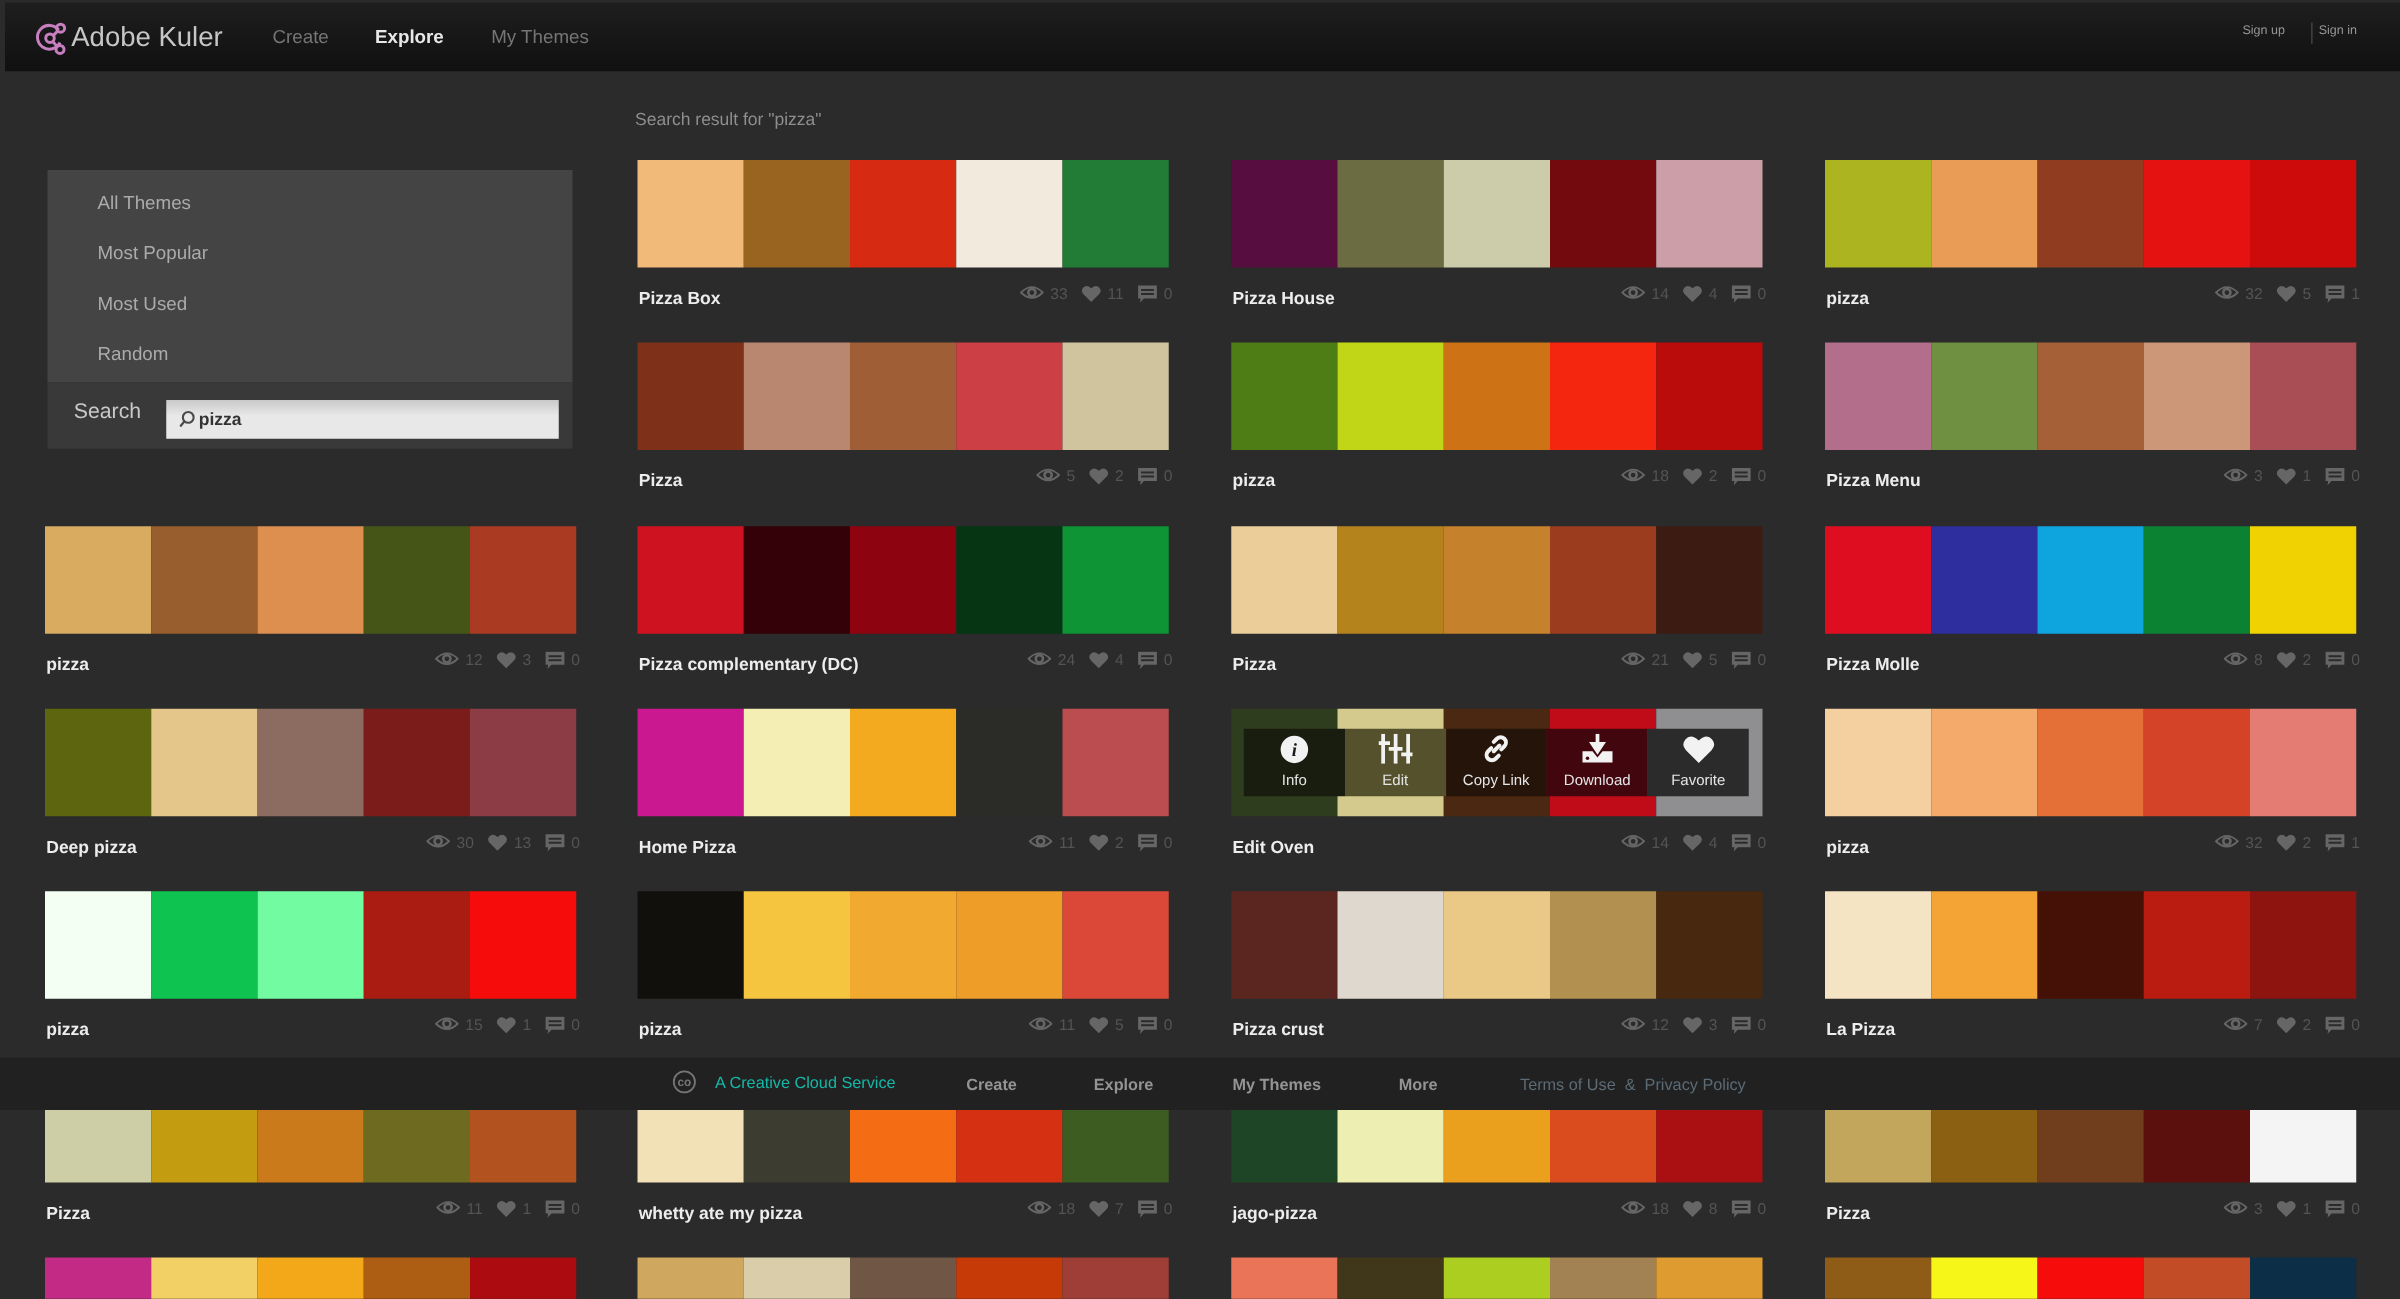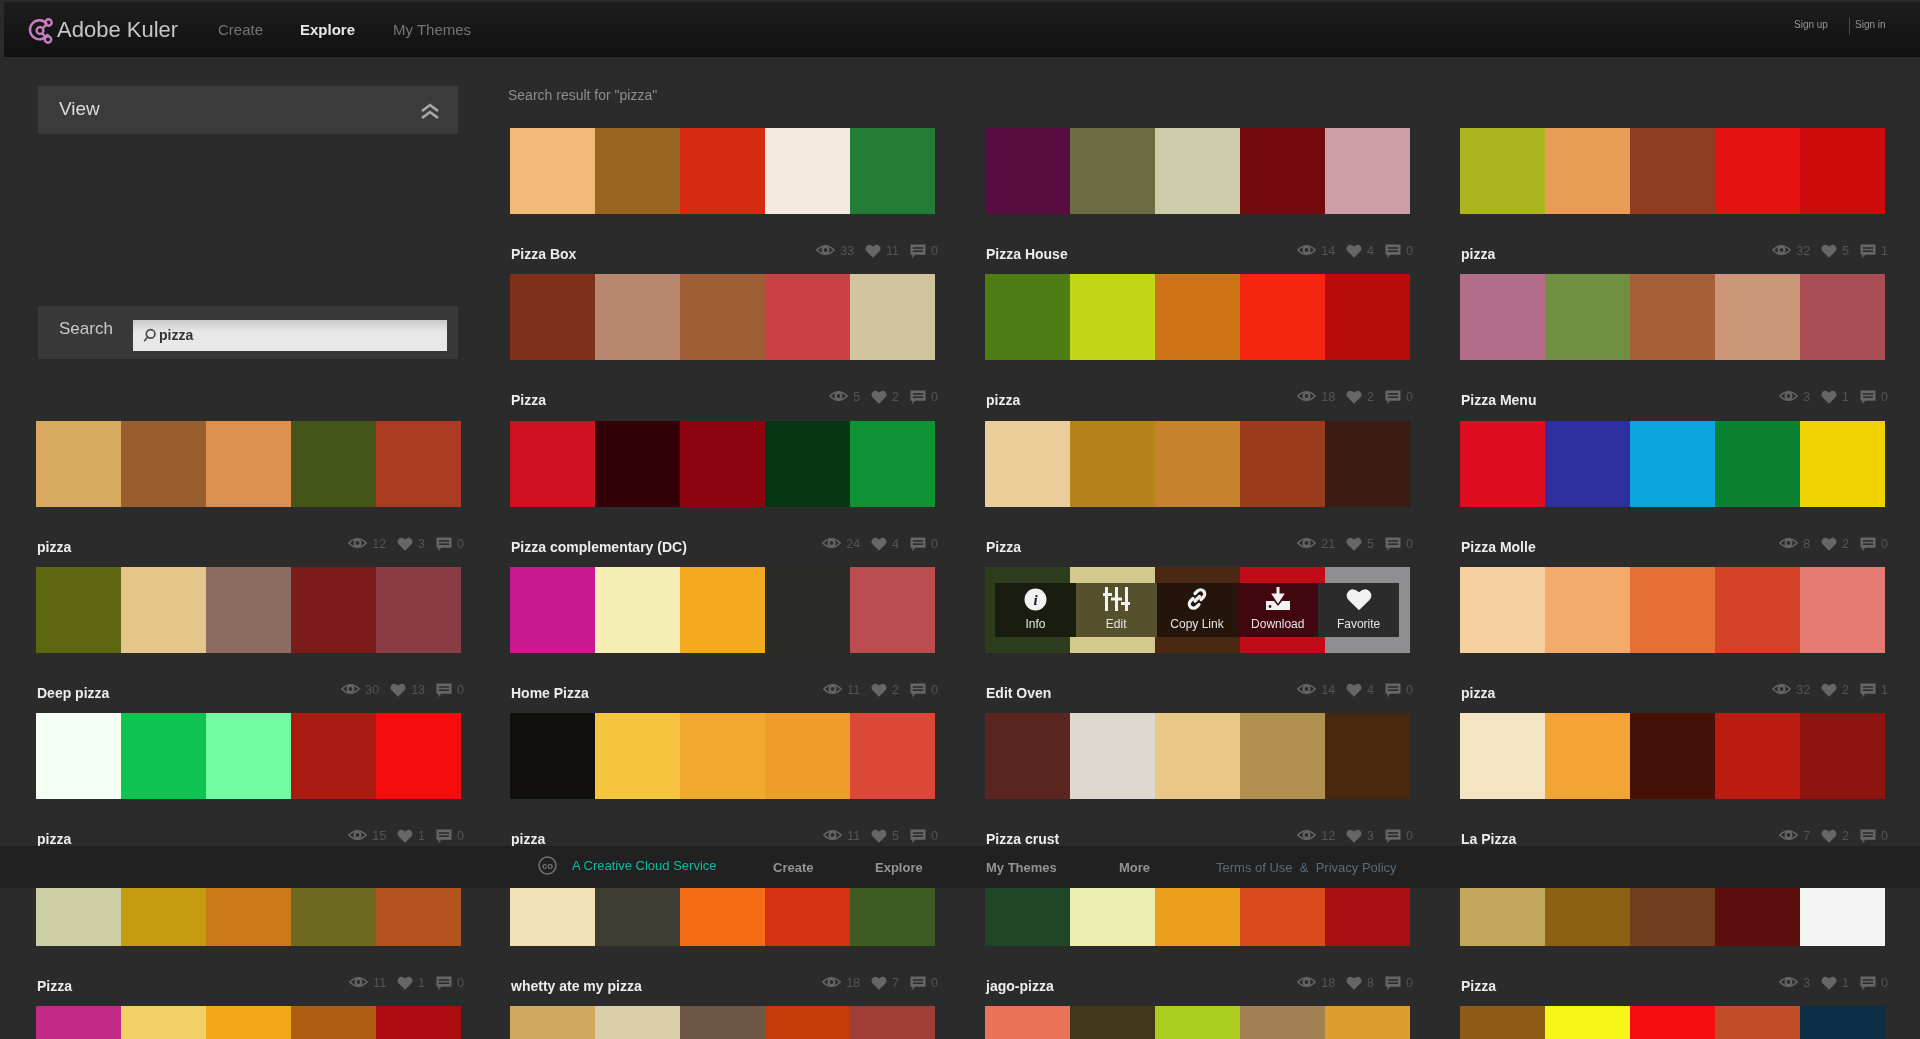--- a/index.html
+++ b/index.html
@@ -26,21 +26,21 @@
 #panel .inp { position:absolute; left:95px; top:14px; width:314px; height:31px;
   background:linear-gradient(#C9C9C9,#E8E8E8 40%); }
 #panel .inp span { position:absolute; left:26px; top:7px; font-size:14px; font-weight:bold; color:#333333; }
 
 
 #srch { position:absolute; left:508px; top:87px; font-size:14px; color:#8E8E8E; }
 
 .card { position:absolute; width:425px; height:122px; }
 .card .sw { position:absolute; left:0; top:0; width:425px; height:86px; font-size:0; }
 .card .sw b { display:inline-block; width:85px; height:86px; }
-.card .meta { position:absolute; left:0; top:100px; width:425px; height:20px;margin-top:16px; }
+.card .meta { position:absolute; left:0; top:100px; width:425px; height:20px; }
 .card .t { position:absolute; left:1px; top:2px; font-size:14px; font-weight:bold; color:#EDEDED; }
 .card .stats { position:absolute; right:-3px; top:0; height:20px; display:flex; align-items:flex-start; }
 .card .stats .ic { display:block; }
 .card .stats i { font-style:normal; font-size:12.5px; color:#545454; margin:0 11px 0 5px; }
 .card .stats i:last-child { margin-right:0; }
 
 
 .hover { position:absolute; left:10px; top:16px; width:404px; height:54px; display:flex; }
 .hcell { width:80.8px; height:54px; position:relative; text-align:center; }
 .hcell .hic { position:absolute; left:0; right:0; top:3px; height:26px; display:flex; align-items:center; justify-content:center; }
@@ -68,29 +68,26 @@
       <span class="brand">Adobe Kuler</span>
 <span class="lnk" style="left:214px">Create</span>
 <span class="lnk on" style="left:296px">Explore</span>
 <span class="lnk" style="left:389px">My Themes</span>
 <span class="auth" style="left:1790px">Sign up</span>
 <span class="pipe" style="left:1845px"></span>
 <span class="auth" style="left:1851px">Sign in</span>
 </div>
 
 <div id="panel">
-  <div class="hd">
-        <span class="ttl">View</span>
-        <svg width="20" height="17" viewBox="0 0 20 17" style="position:absolute;right:18px;top:17px">
-          <g fill="none" stroke="#A9A9A9" stroke-width="2.6">
-            <path d="M2 8 L10 2 L18 8"></path>
-            <path d="M2 15 L10 9 L18 15"></path>
-          </g>
-        </svg>
-      </div>
+  <div class="ls">
+    <div style="top:18px">All Themes</div>
+    <div style="top:58px">Most Popular</div>
+    <div style="top:99px">Most Used</div>
+    <div style="top:139px">Random</div>
+  </div>
   <div class="sr">
         <span class="lab">Search</span>
     <div class="inp">
           <svg width="15" height="15" viewBox="0 0 15 15" style="position:absolute;left:9px;top:8px">
             <circle cx="8.6" cy="5.9" r="4.3" fill="none" stroke="#4A4A4A" stroke-width="1.7"></circle>
             <path d="M5.4 9.2 L2.2 13.2" stroke="#4A4A4A" stroke-width="1.7"></path>
           </svg>
           <span>pizza</span>
         </div>
   </div>

